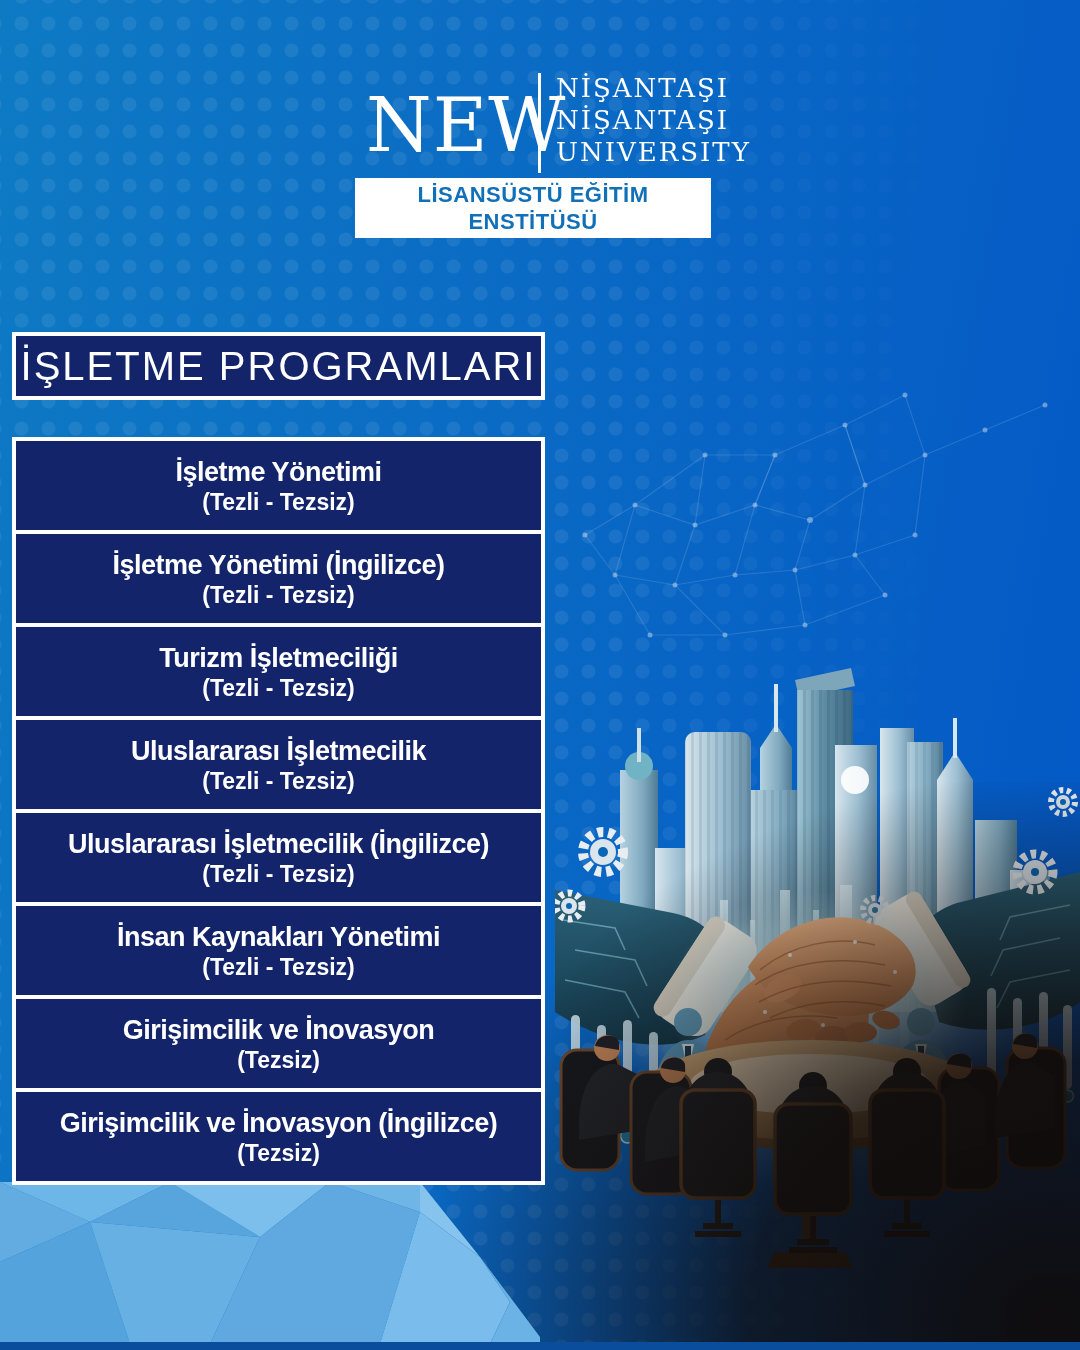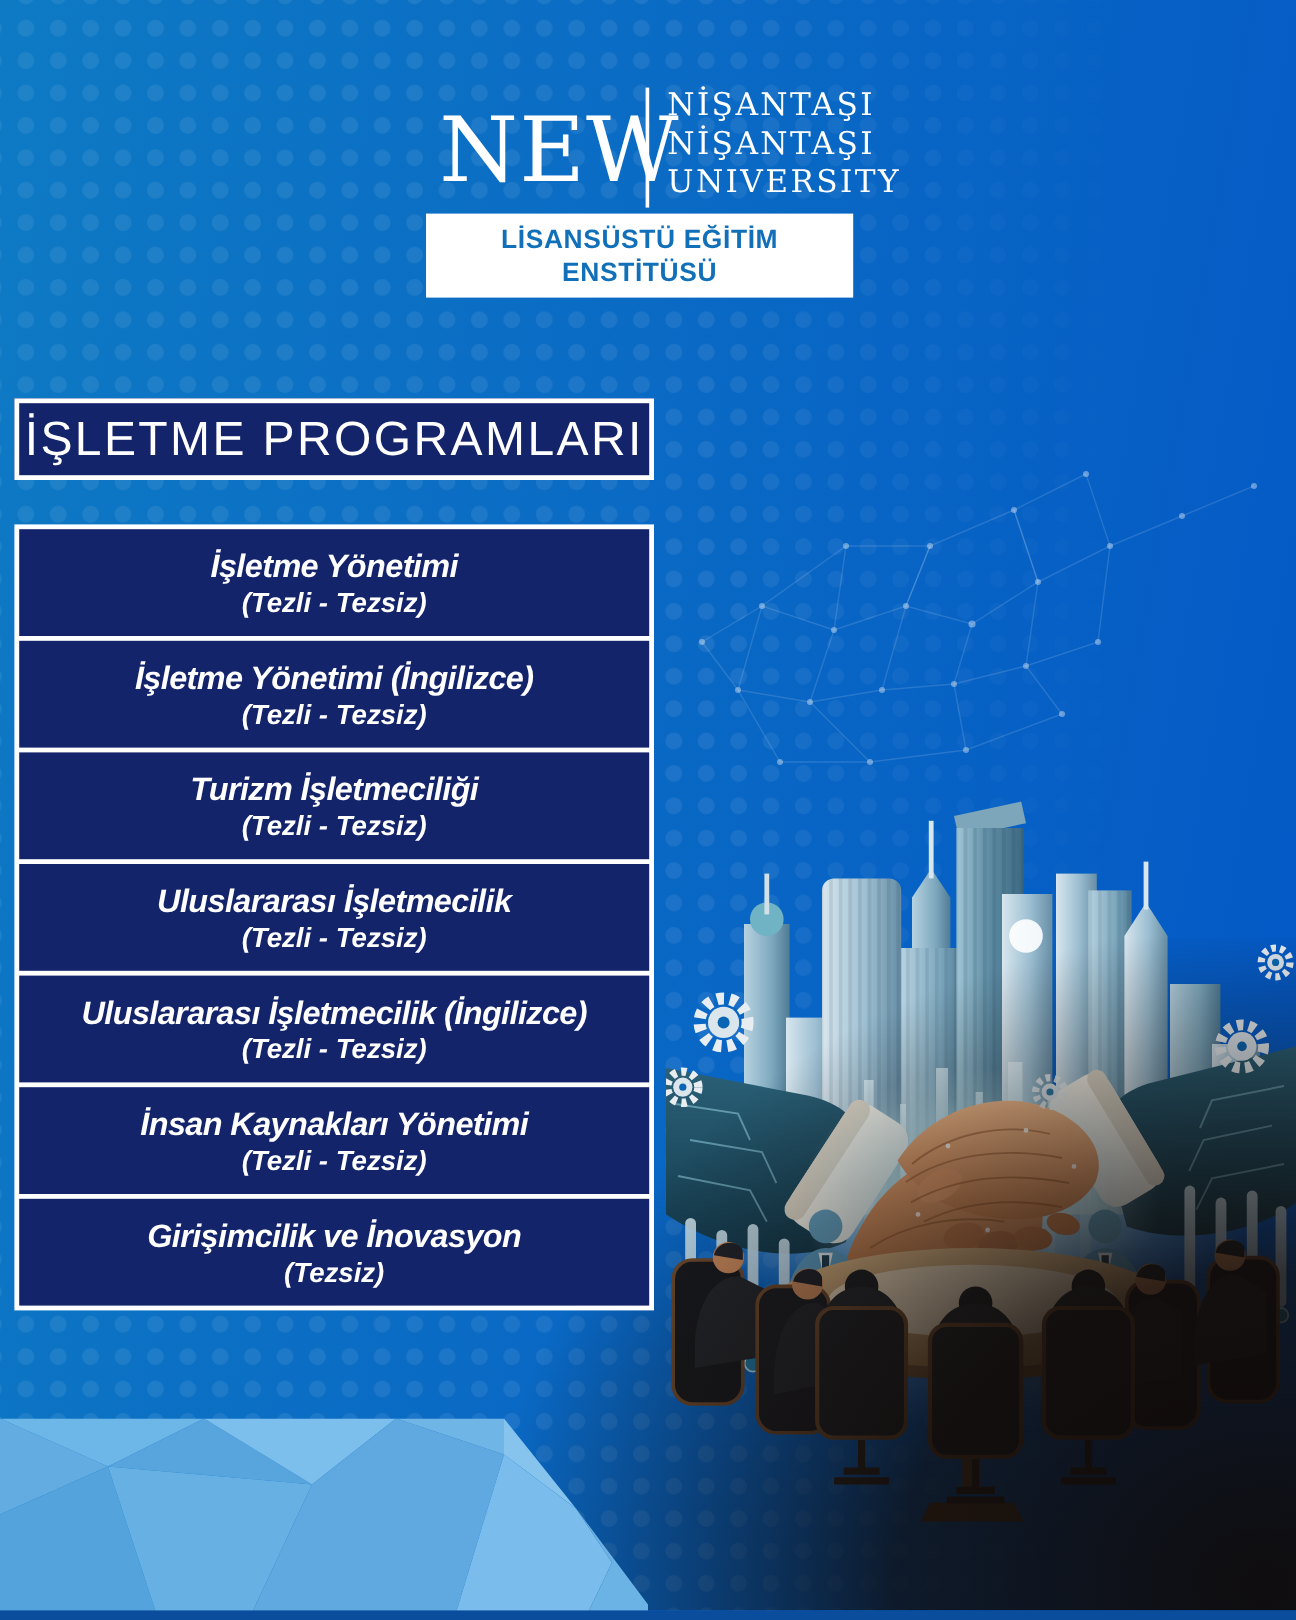--- a/index.html
+++ b/index.html
@@ -28,33 +28,33 @@
   .brand{
     position:absolute;left:0px;top:12px;
     font-family:"DejaVu Serif", serif;font-size:75px;line-height:86px;letter-spacing:1px;
   }
   .logo-divider{position:absolute;left:172px;top:3px;width:3px;height:100px;background:#fff;}
   .uni-name{
     position:absolute;left:190px;top:2px;
     font-family:"DejaVu Serif", serif;font-size:26px;line-height:32px;letter-spacing:2px;white-space:nowrap;
   }
   .institute-box{
-    position:absolute;left:355px;top:178px;width:356px;height:70px;z-index:7;
+    position:absolute;left:355px;top:178px;width:356px;height:60px;z-index:7;
     background:#ffffff;display:flex;flex-direction:column;align-items:center;justify-content:center;
     color:#1270b8;font-weight:bold;font-size:22px;line-height:27px;letter-spacing:0.5px;text-align:center;
   }
   .title-box{
     position:absolute;left:12px;top:332px;width:533px;height:68px;box-sizing:border-box;z-index:7;
     background:#14246b;border:4px solid #ffffff;
     display:flex;align-items:center;justify-content:center;
     color:#fff;font-size:40px;font-weight:normal;letter-spacing:2px;white-space:nowrap;
   }
   .program-list{
     position:absolute;left:12px;top:437px;width:533px;box-sizing:border-box;z-index:7;
-    background:#ffffff;padding:4px;display:flex;flex-direction:column;gap:4px;font-style:italic;
+    background:#ffffff;padding:4px;display:flex;flex-direction:column;gap:4px;
   }
   .program{
     background:#14246b;height:89px;display:flex;flex-direction:column;align-items:center;justify-content:center;
     color:#fff;text-align:center;gap:1px;
   }
   .program .name{font-size:27px;font-weight:bold;letter-spacing:-0.5px;white-space:nowrap;line-height:32px;}
   .program .type{font-size:23px;font-weight:bold;line-height:26px;}
 </style>
 </head>
 <body>
@@ -419,13 +419,17 @@
     <div class="type">(Tezli - Tezsiz)</div>
   </div>
   <div class="program">
     <div class="name">İnsan Kaynakları Yönetimi</div>
     <div class="type">(Tezli - Tezsiz)</div>
   </div>
   <div class="program">
     <div class="name">Girişimcilik ve İnovasyon</div>
     <div class="type">(Tezsiz)</div>
   </div>
+  <div class="program">
+    <div class="name">Girişimcilik ve İnovasyon (İngilizce)</div>
+    <div class="type">(Tezsiz)</div>
+  </div>
 </div>
 
 </body></html>

